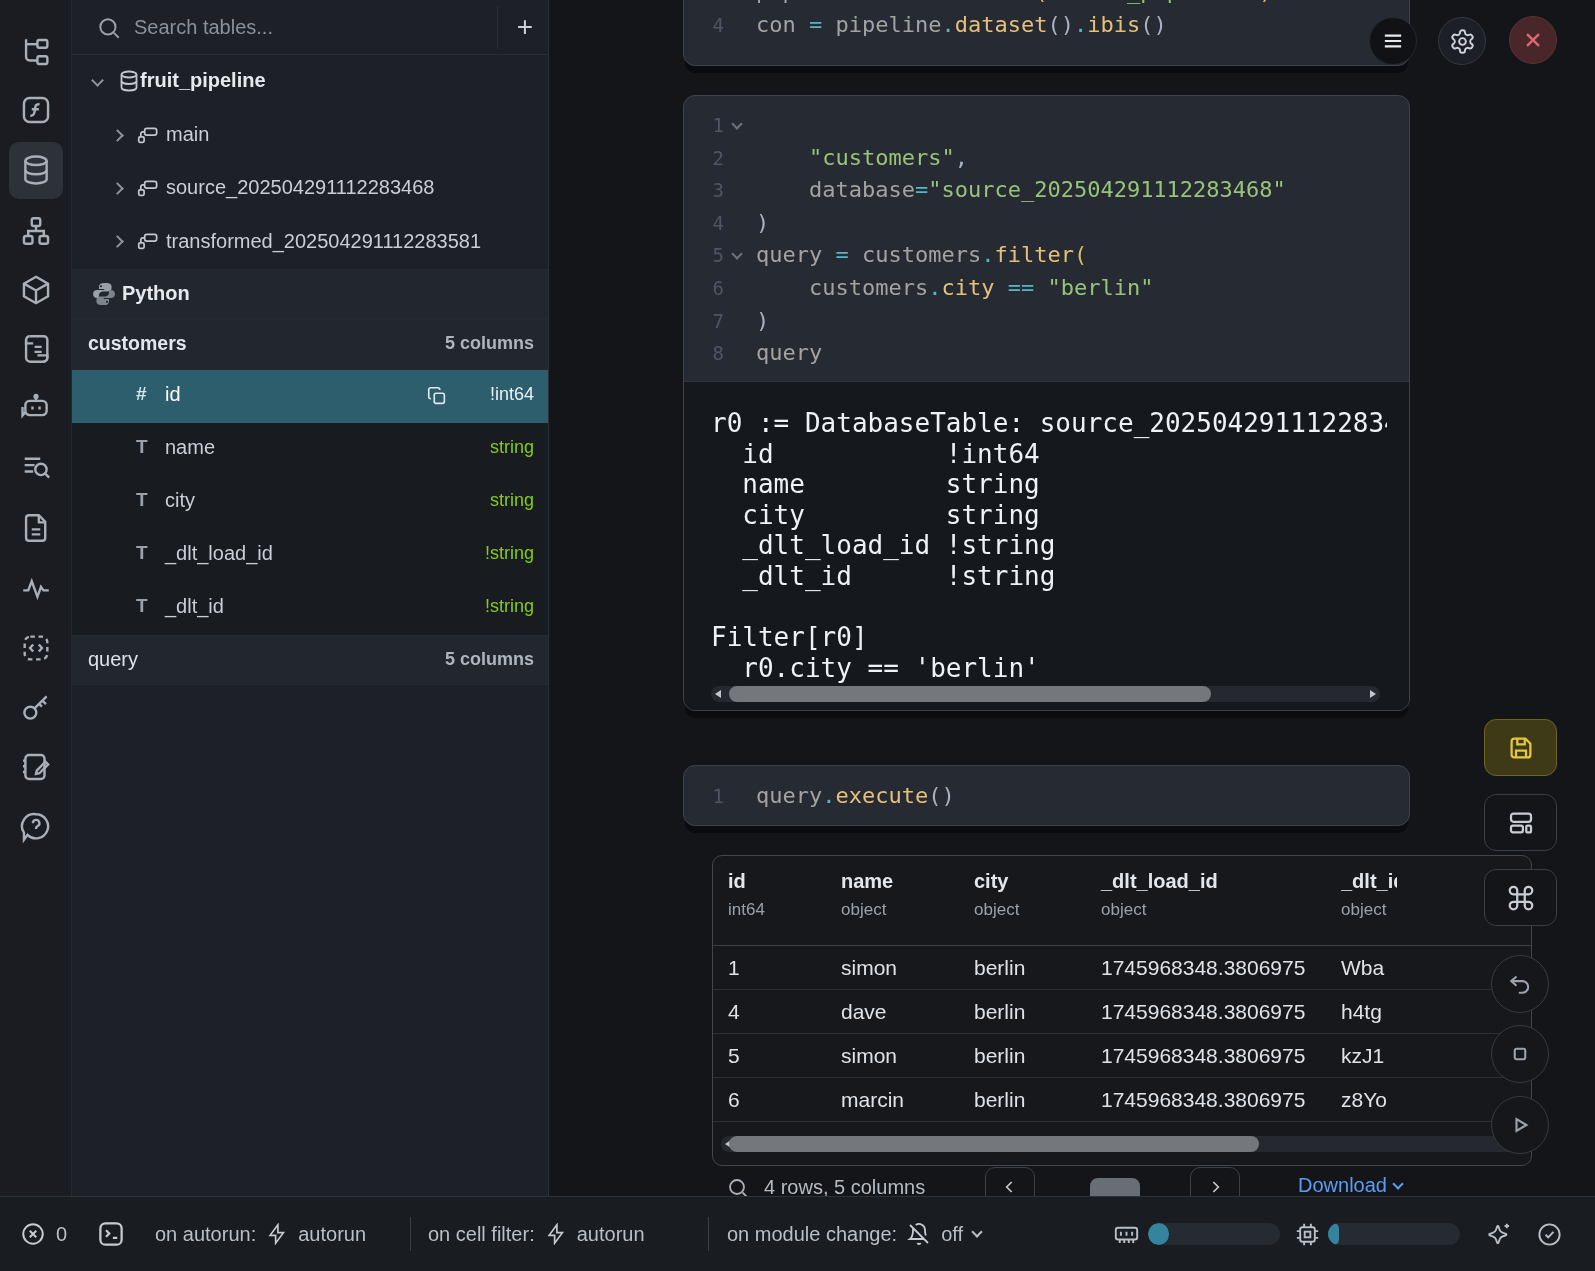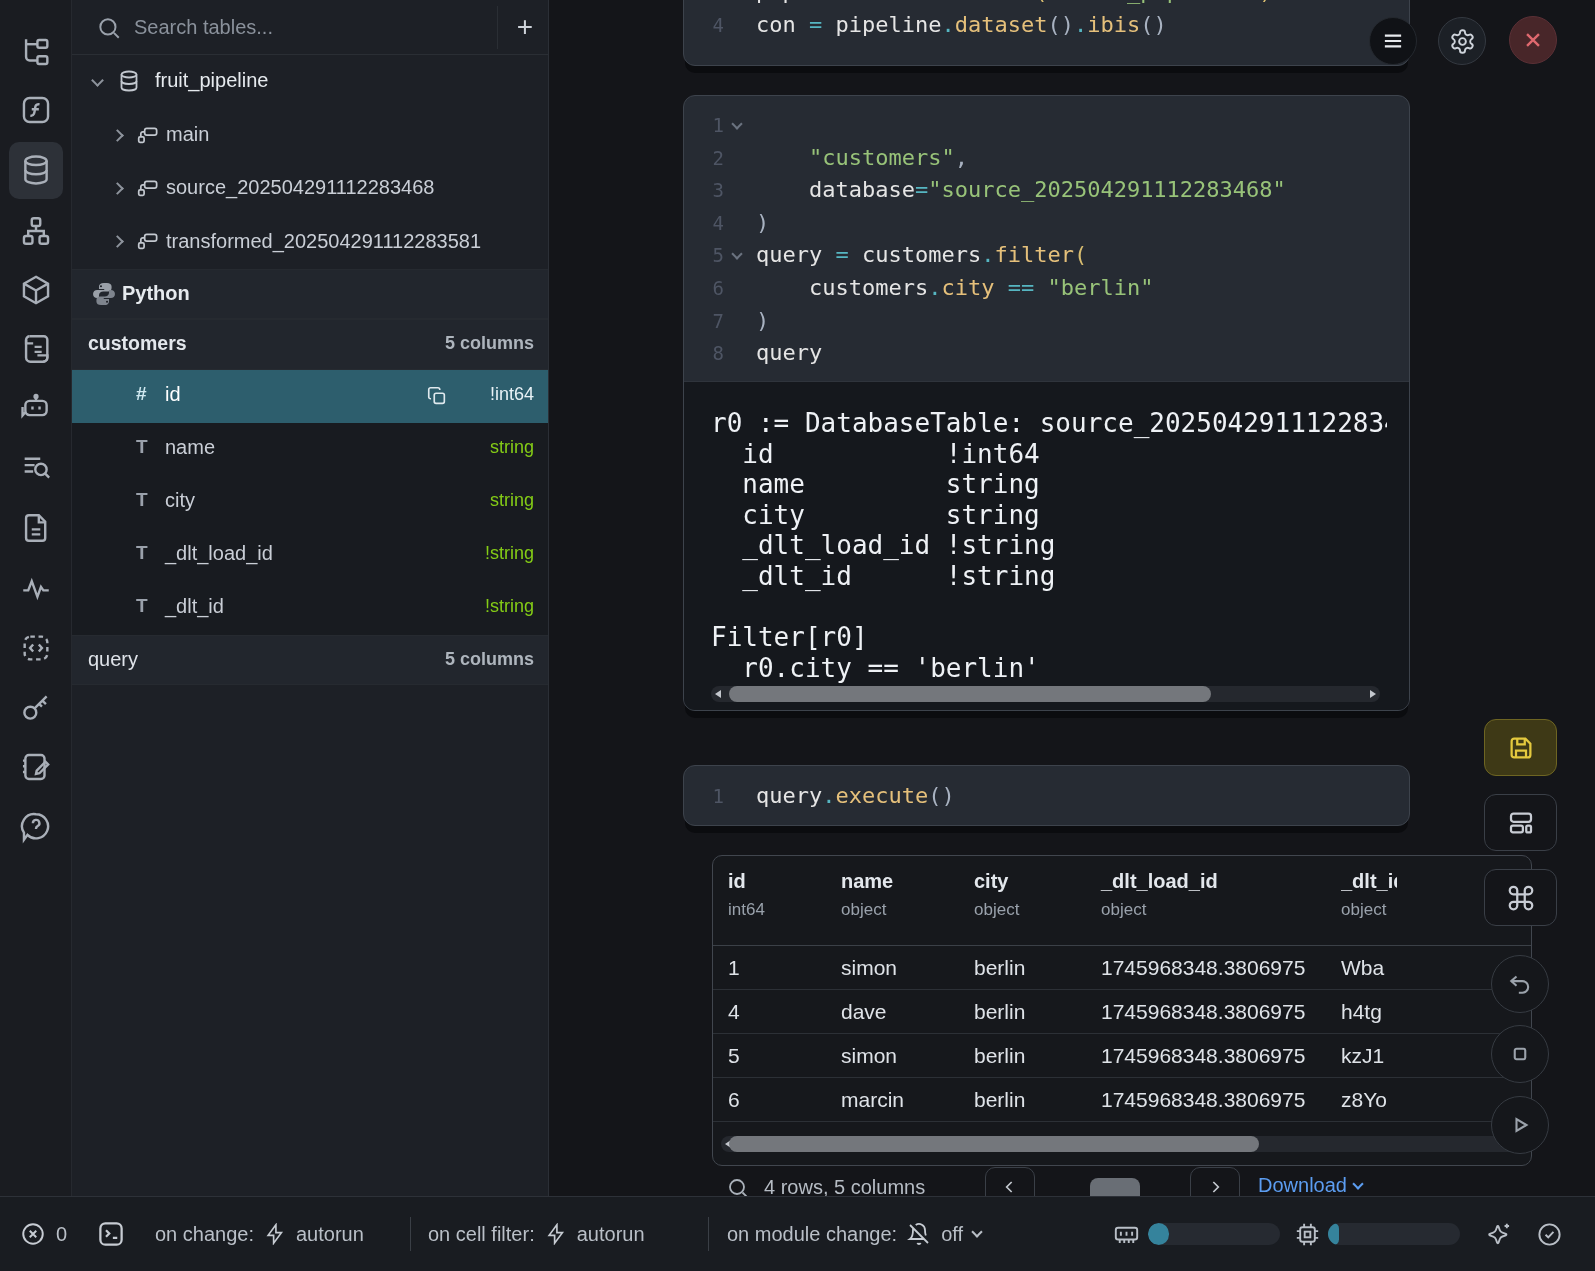--- a/index.html
+++ b/index.html
@@ -40,21 +40,21 @@
 
   
   #main{position:absolute;left:549px;top:0;width:1046px;height:1196px;background:#141519;overflow:hidden}
   .cell{position:absolute;left:134px;width:727px;background:#262b33;border:1px solid #3d434c;border-radius:12px;
         overflow:hidden;box-shadow:0 9px 0 -2px #0b0c0f}
   .editor{position:relative;font-family:"DejaVu Sans Mono",monospace}
   .cl{position:relative;height:32.6px;line-height:32.6px;white-space:pre}
   .cn{position:absolute;left:0;width:40px;text-align:right;color:#4e5564;font-size:19px;font-family:"DejaVu Sans Mono",monospace}
   .cf{position:absolute;left:49px;top:11px;width:8px;height:8px;border-right:2px solid #6b7380;border-bottom:2px solid #6b7380;transform:rotate(45deg)}
   .cc{position:absolute;left:72px;top:0;font-size:22px}
-  .tk-v{color:#e5e5e5}.tk-o{color:#56b6c2}.tk-f{color:#e5c07b}.tk-s{color:#98c379}.tk-p{color:#a8b2c1}.tk-d{color:#56b6c2}.tk-y{color:#d8bd70}
+  .tk-v{color:#a3a3a3}.tk-o{color:#56b6c2}.tk-f{color:#e5c07b}.tk-s{color:#98c379}.tk-p{color:#a8b2c1}.tk-d{color:#56b6c2}.tk-y{color:#d8bd70}
   .out{position:absolute;left:0;right:0;background:#15181d;border-top:1px solid #2f343c}
   .out pre{position:absolute;left:27px;top:26px;width:676px;font-family:"DejaVu Sans Mono",monospace;
            font-size:26px;line-height:30.6px;color:#eef1f5;white-space:pre;overflow:hidden}
   
   .hscroll{position:absolute;height:16px;background:#25282e;border-radius:8px}
   .hthumb{position:absolute;top:0;height:16px;background:#74777c;border-radius:8px}
   .harrow{position:absolute;top:4px;width:0;height:0;border-top:4px solid transparent;border-bottom:4px solid transparent}
   .harrow.l{left:4px;border-right:6px solid #c3c7cd}
   .harrow.r{right:4px;border-left:6px solid #c3c7cd}
 
@@ -218,21 +218,21 @@
 
     <div class="row" style="height:54px">
       <span class="chev chev-d abs" style="left:21px;top:21px"></span>
       <span class="abs" style="left:45px;top:14px;color:#c3c8cf">
         <svg viewBox="0 0 24 24" width="24" height="24" fill="none" stroke="currentColor" stroke-width="1.8">
             <ellipse cx="12" cy="5.5" rx="7.5" ry="3"></ellipse>
             <path d="M4.5 5.5v13c0 1.7 3.4 3 7.5 3s7.5-1.3 7.5-3v-13"></path>
             <path d="M4.5 12c0 1.7 3.4 3 7.5 3s7.5-1.3 7.5-3"></path>
           </svg>
       </span>
-      <span class="r-txt" style="left:83px;top:14px;font-weight:400;color:#e6eaee">fruit_pipeline</span>
+      <span class="r-txt" style="left:68px;top:14px;font-weight:700;color:#e6eaee">fruit_pipeline</span>
     </div>
 
     <div class="row" style="height:53px">
       <span class="chev chev-r abs" style="left:41px;top:22px"></span>
       <span class="abs" style="left:65px;top:15px;color:#c3c8cf">
         <svg viewBox="0 0 24 24" width="23" height="23" fill="none" stroke="currentColor" stroke-width="1.8">
             <rect x="8" y="4.5" width="12.5" height="7" rx="2.2"></rect>
             <path d="M8 8.2H6a2 2 0 0 0-2 2v3.3"></path>
             <rect x="1.8" y="13.5" width="5.6" height="5.6" rx="1.3"></rect>
           </svg>
@@ -449,21 +449,21 @@
       <svg viewBox="0 0 24 24" width="20" height="20" fill="none" stroke="currentColor" stroke-width="2">
           <path d="M14 6l-6 6 6 6"></path>
         </svg>
     </span>
     <span class="tf-pill" style="left:541px;top:1178px"></span>
     <span class="tf-btn" style="left:641px;top:1167px">
       <svg viewBox="0 0 24 24" width="20" height="20" fill="none" stroke="currentColor" stroke-width="2">
           <path d="M10 6l6 6-6 6"></path>
         </svg>
     </span>
-    <span class="tf-link" style="left:709px;top:1174px">
+    <span class="tf-link" style="left:749px;top:1174px">
       <span>Download</span>
       <span class="lchev"></span>
     </span>
 
     <div class="sqbtn" id="btn-save">
       <svg viewBox="0 0 24 24" width="30" height="30" fill="none" stroke="currentColor" stroke-width="1.8">
           <path d="M4.5 6.5a2 2 0 0 1 2-2h9L19.5 8.5v9a2 2 0 0 1-2 2h-11a2 2 0 0 1-2-2v-11z"></path>
           <path d="M9 4.5V9h6V4.5M8 19.5V14h8v5.5"></path>
         </svg>
     </div>
@@ -506,21 +506,21 @@
       <span>0</span>
     </div>
     <div class="st-item" style="left:96px">
       <svg viewBox="0 0 24 24" width="30" height="30" fill="none" stroke="#c7ccd3" stroke-width="1.8">
           <rect x="3.5" y="3.5" width="17" height="17" rx="4"></rect>
           <path d="M8 9l2.6 2.6L8 14.2M13.5 15h3.5"></path>
         </svg>
     </div>
 
     <div class="st-item" style="left:155px">
-      <span>on change:</span>
+      <span>on autorun:</span>
       <svg viewBox="0 0 24 24" width="22" height="22" fill="none" stroke="#c7ccd3" stroke-width="1.8">
           <path d="M13 2L4.5 13.5h6L10.5 22 19 10.5h-6L13 2z"></path>
         </svg>
       <span>autorun</span>
     </div>
     <div class="st-div" style="left:410px"></div>
 
     <div class="st-item" style="left:428px">
       <span>on cell filter:</span>
       <svg viewBox="0 0 24 24" width="22" height="22" fill="none" stroke="#c7ccd3" stroke-width="1.8">

